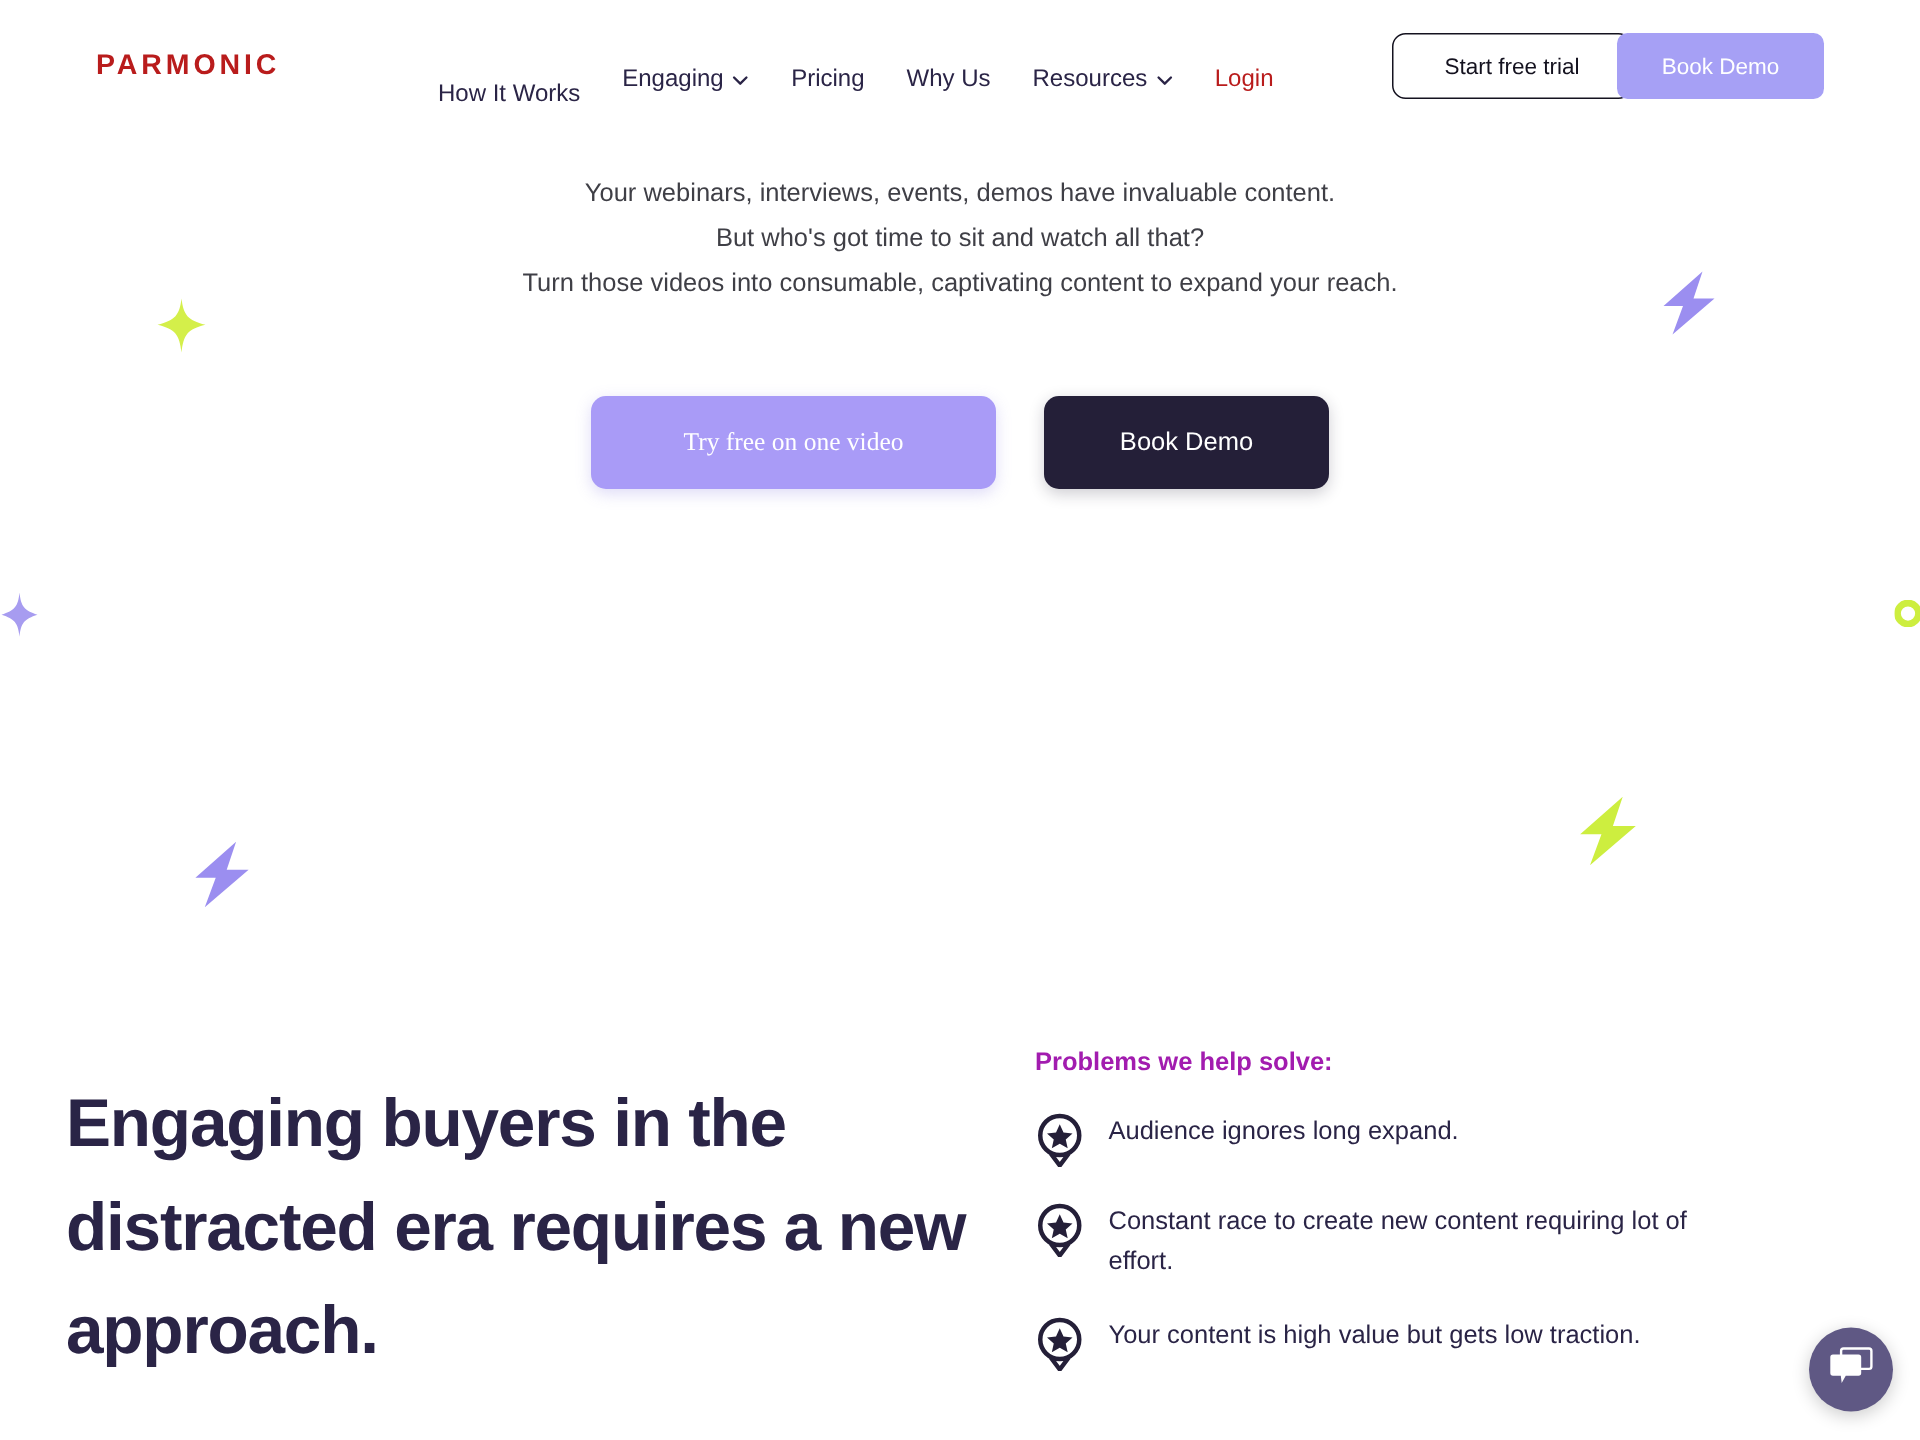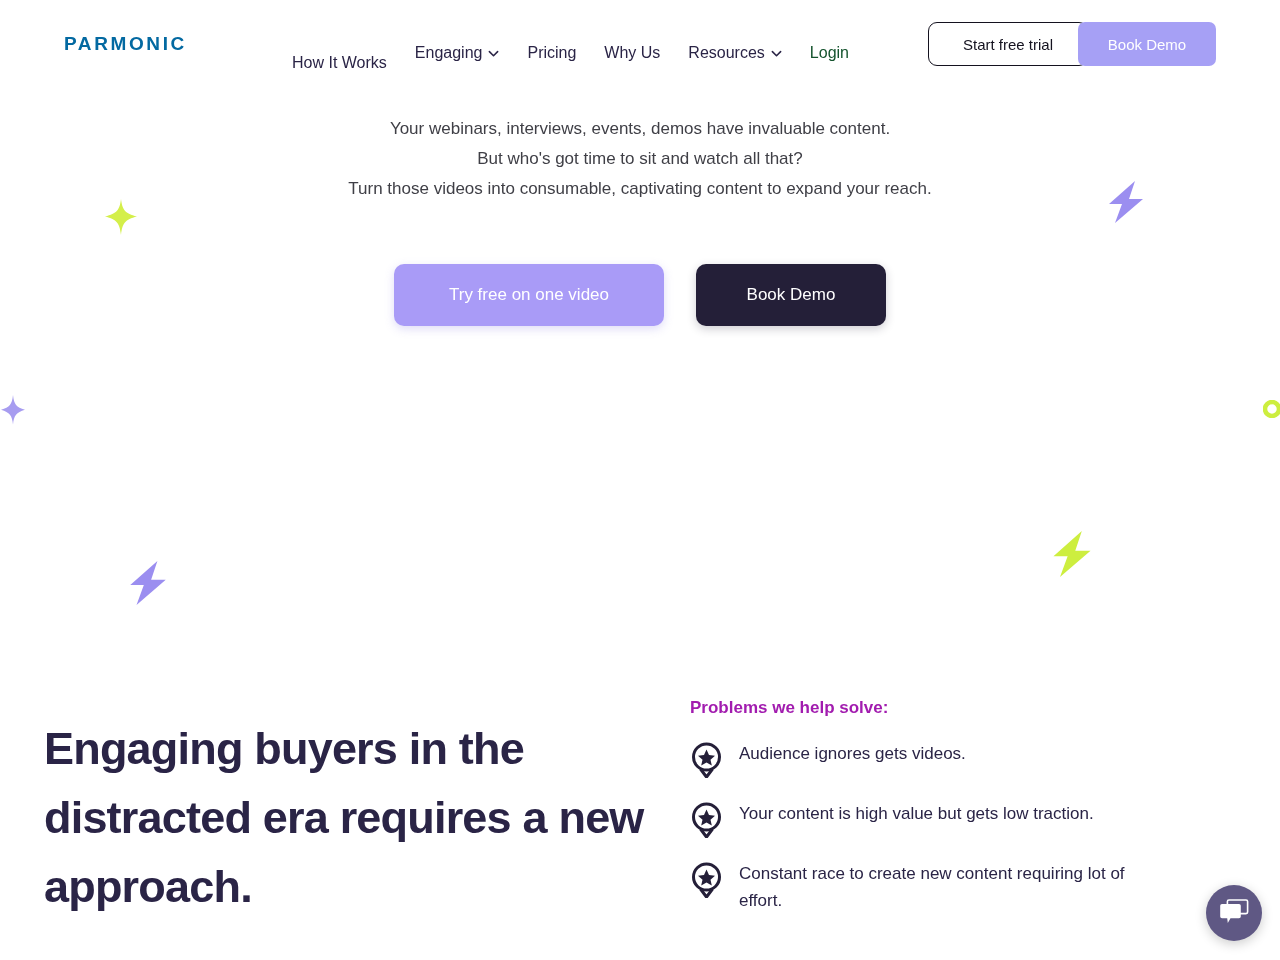--- a/index.html
+++ b/index.html
@@ -33,21 +33,21 @@
     z-index: 40;
   }
 
   .logo {
     position: absolute;
     left: 64px;
     top: 33px;
     font-size: 19px;
     font-weight: 700;
     letter-spacing: 2.6px;
-    color: #0369a1;
+    color: #b91c1c;
   }
 
   .nav {
     position: absolute;
     left: 292px;
     top: 33px;
     display: flex;
     align-items: center;
     gap: 0px;
   }
@@ -68,21 +68,21 @@
     display: inline-block;
     width: 11px;
     height: 11px;
     position: relative;
     top: 1px;
   }
   .chev svg { display: block; }
 
   .nav-login {
     font-size: 16px;
-    color: #14532d;
+    color: #b91c1c;
     cursor: pointer;
     padding: 0 14px;
     white-space: nowrap;
   }
 
   .btn-trial {
     position: absolute;
     left: 928px;
     top: 22px;
     width: 160px;
@@ -158,21 +158,21 @@
   }
 
   .btn-try {
     width: 270px;
     height: 62px;
     border: none;
     border-radius: 10px;
     background: #a99bf7;
     color: #ffffff;
     font-size: 17px;
-    font-family: Liberation Sans, sans-serif;
+    font-family: Liberation Serif, serif;
     cursor: pointer;
     box-shadow: 0 3px 10px rgba(150,140,230,0.30);
   }
 
   .btn-demo-hero {
     width: 190px;
     height: 62px;
     border: none;
     border-radius: 10px;
     background: #241f38;
@@ -370,44 +370,44 @@
       <div class="problems-title">Problems we help solve:</div>
 
       <div class="problem">
         <span class="problem-icon">
           <svg width="33" height="36" viewBox="0 0 33 36">
             <circle cx="16.5" cy="15" r="13" fill="none" stroke="#241f38" stroke-width="3"></circle>
             <path d="M10.5 27 L16.5 35 L22.5 27" fill="none" stroke="#241f38" stroke-width="3" stroke-linejoin="round"></path>
             <path d="M16.5 7.5 L19 13 L25 13.7 L20.5 17.7 L21.8 23.5 L16.5 20.5 L11.2 23.5 L12.5 17.7 L8 13.7 L14 13 Z" fill="#241f38"></path>
           </svg>
         </span>
-        <span class="problem-text">Audience ignores gets videos.</span>
+        <span class="problem-text">Audience ignores long expand.</span>
+      </div>
+
+      <div class="problem">
+        <span class="problem-icon">
+          <svg width="33" height="36" viewBox="0 0 33 36">
+            <circle cx="16.5" cy="15" r="13" fill="none" stroke="#241f38" stroke-width="3"></circle>
+            <path d="M10.5 27 L16.5 35 L22.5 27" fill="none" stroke="#241f38" stroke-width="3" stroke-linejoin="round"></path>
+            <path d="M16.5 7.5 L19 13 L25 13.7 L20.5 17.7 L21.8 23.5 L16.5 20.5 L11.2 23.5 L12.5 17.7 L8 13.7 L14 13 Z" fill="#241f38"></path>
+          </svg>
+        </span>
+        <span class="problem-text">Constant race to create new content requiring lot of effort.</span>
       </div>
 
       <div class="problem">
         <span class="problem-icon">
           <svg width="33" height="36" viewBox="0 0 33 36">
             <circle cx="16.5" cy="15" r="13" fill="none" stroke="#241f38" stroke-width="3"></circle>
             <path d="M10.5 27 L16.5 35 L22.5 27" fill="none" stroke="#241f38" stroke-width="3" stroke-linejoin="round"></path>
             <path d="M16.5 7.5 L19 13 L25 13.7 L20.5 17.7 L21.8 23.5 L16.5 20.5 L11.2 23.5 L12.5 17.7 L8 13.7 L14 13 Z" fill="#241f38"></path>
           </svg>
         </span>
         <span class="problem-text">Your content is high value but gets low traction.</span>
       </div>
-
-      <div class="problem">
-        <span class="problem-icon">
-          <svg width="33" height="36" viewBox="0 0 33 36">
-            <circle cx="16.5" cy="15" r="13" fill="none" stroke="#241f38" stroke-width="3"></circle>
-            <path d="M10.5 27 L16.5 35 L22.5 27" fill="none" stroke="#241f38" stroke-width="3" stroke-linejoin="round"></path>
-            <path d="M16.5 7.5 L19 13 L25 13.7 L20.5 17.7 L21.8 23.5 L16.5 20.5 L11.2 23.5 L12.5 17.7 L8 13.7 L14 13 Z" fill="#241f38"></path>
-          </svg>
-        </span>
-        <span class="problem-text">Constant race to create new content requiring lot of effort.</span>
-      </div>
     </div>
   </div>
 
   <div class="chat-widget">
     <span>
       <svg width="30" height="27" viewBox="0 0 30 27">
         <path d="M10 2 H27 A1.6 1.6 0 0 1 28.6 3.6 V14 A1.6 1.6 0 0 1 27 15.6 H10 A1.6 1.6 0 0 1 8.4 14 V3.6 A1.6 1.6 0 0 1 10 2 Z" fill="none" stroke="#ffffff" stroke-width="1.6"></path>
         <path d="M3 6 H20 A1.8 1.8 0 0 1 21.8 7.8 V18.4 A1.8 1.8 0 0 1 20 20.2 H11.5 L8.8 25 L8.2 20.2 H3 A1.8 1.8 0 0 1 1.2 18.4 V7.8 A1.8 1.8 0 0 1 3 6 Z" fill="#ffffff"></path>
       </svg>
     </span>

